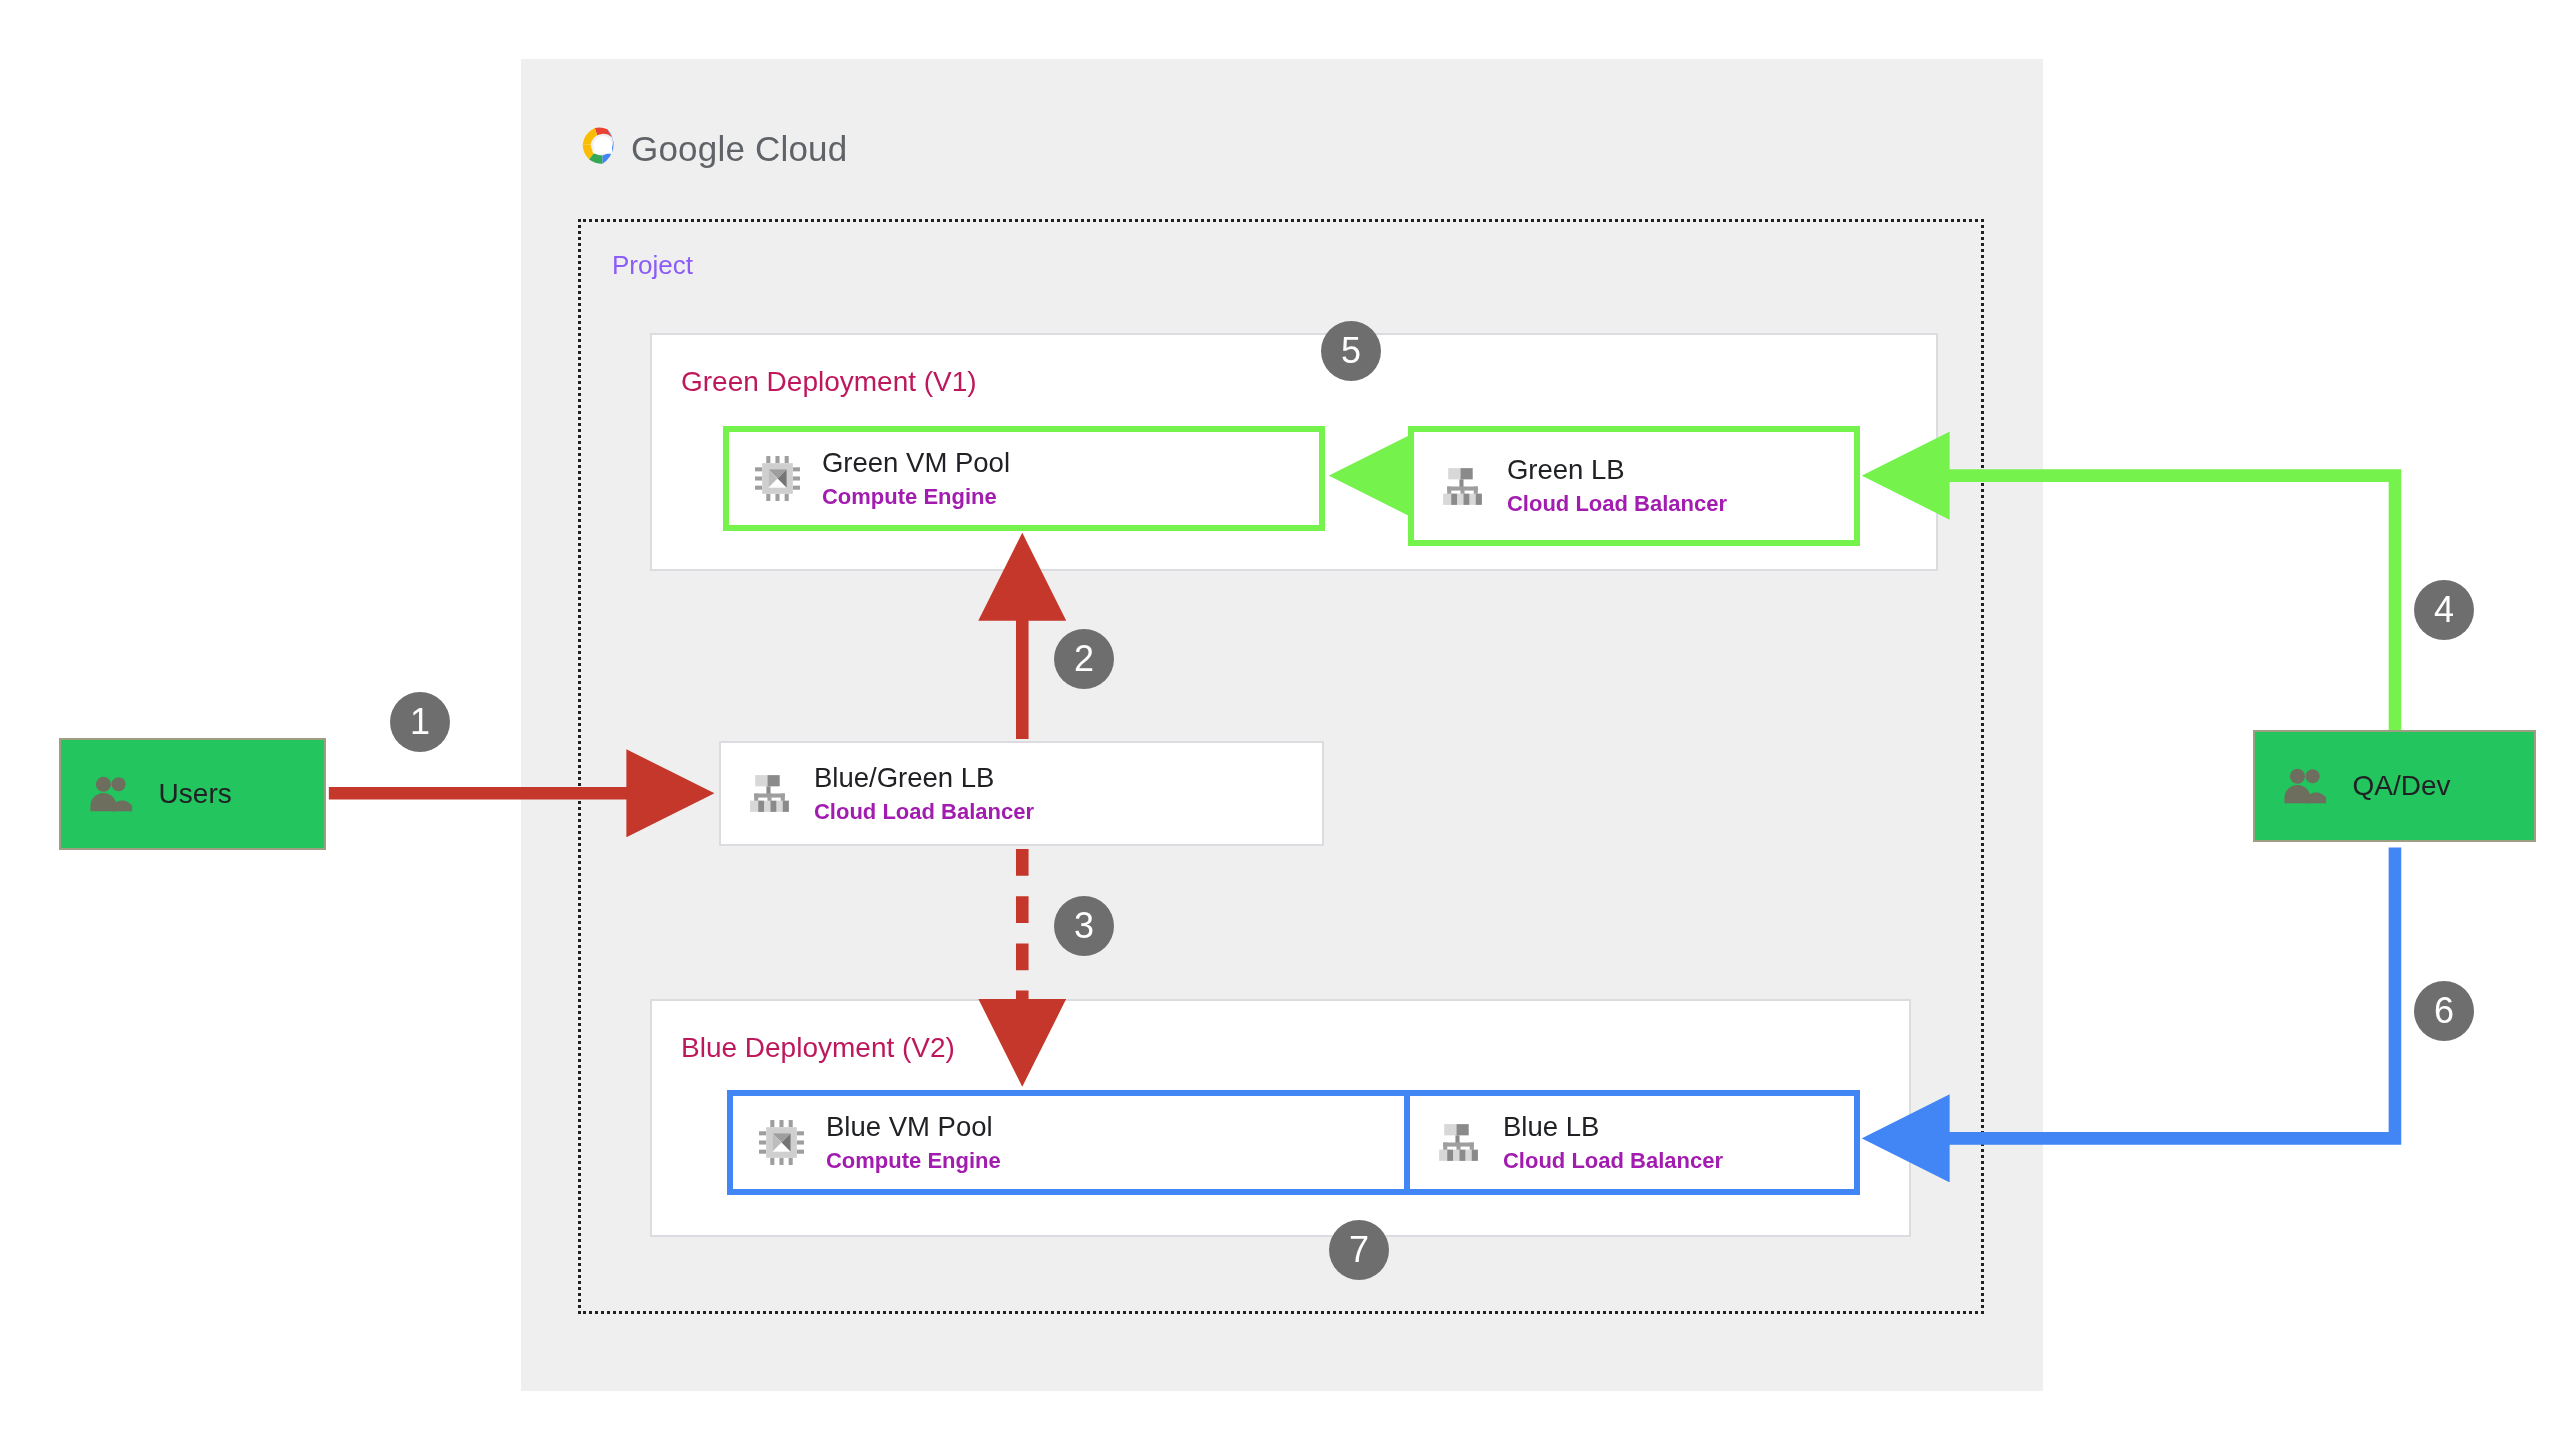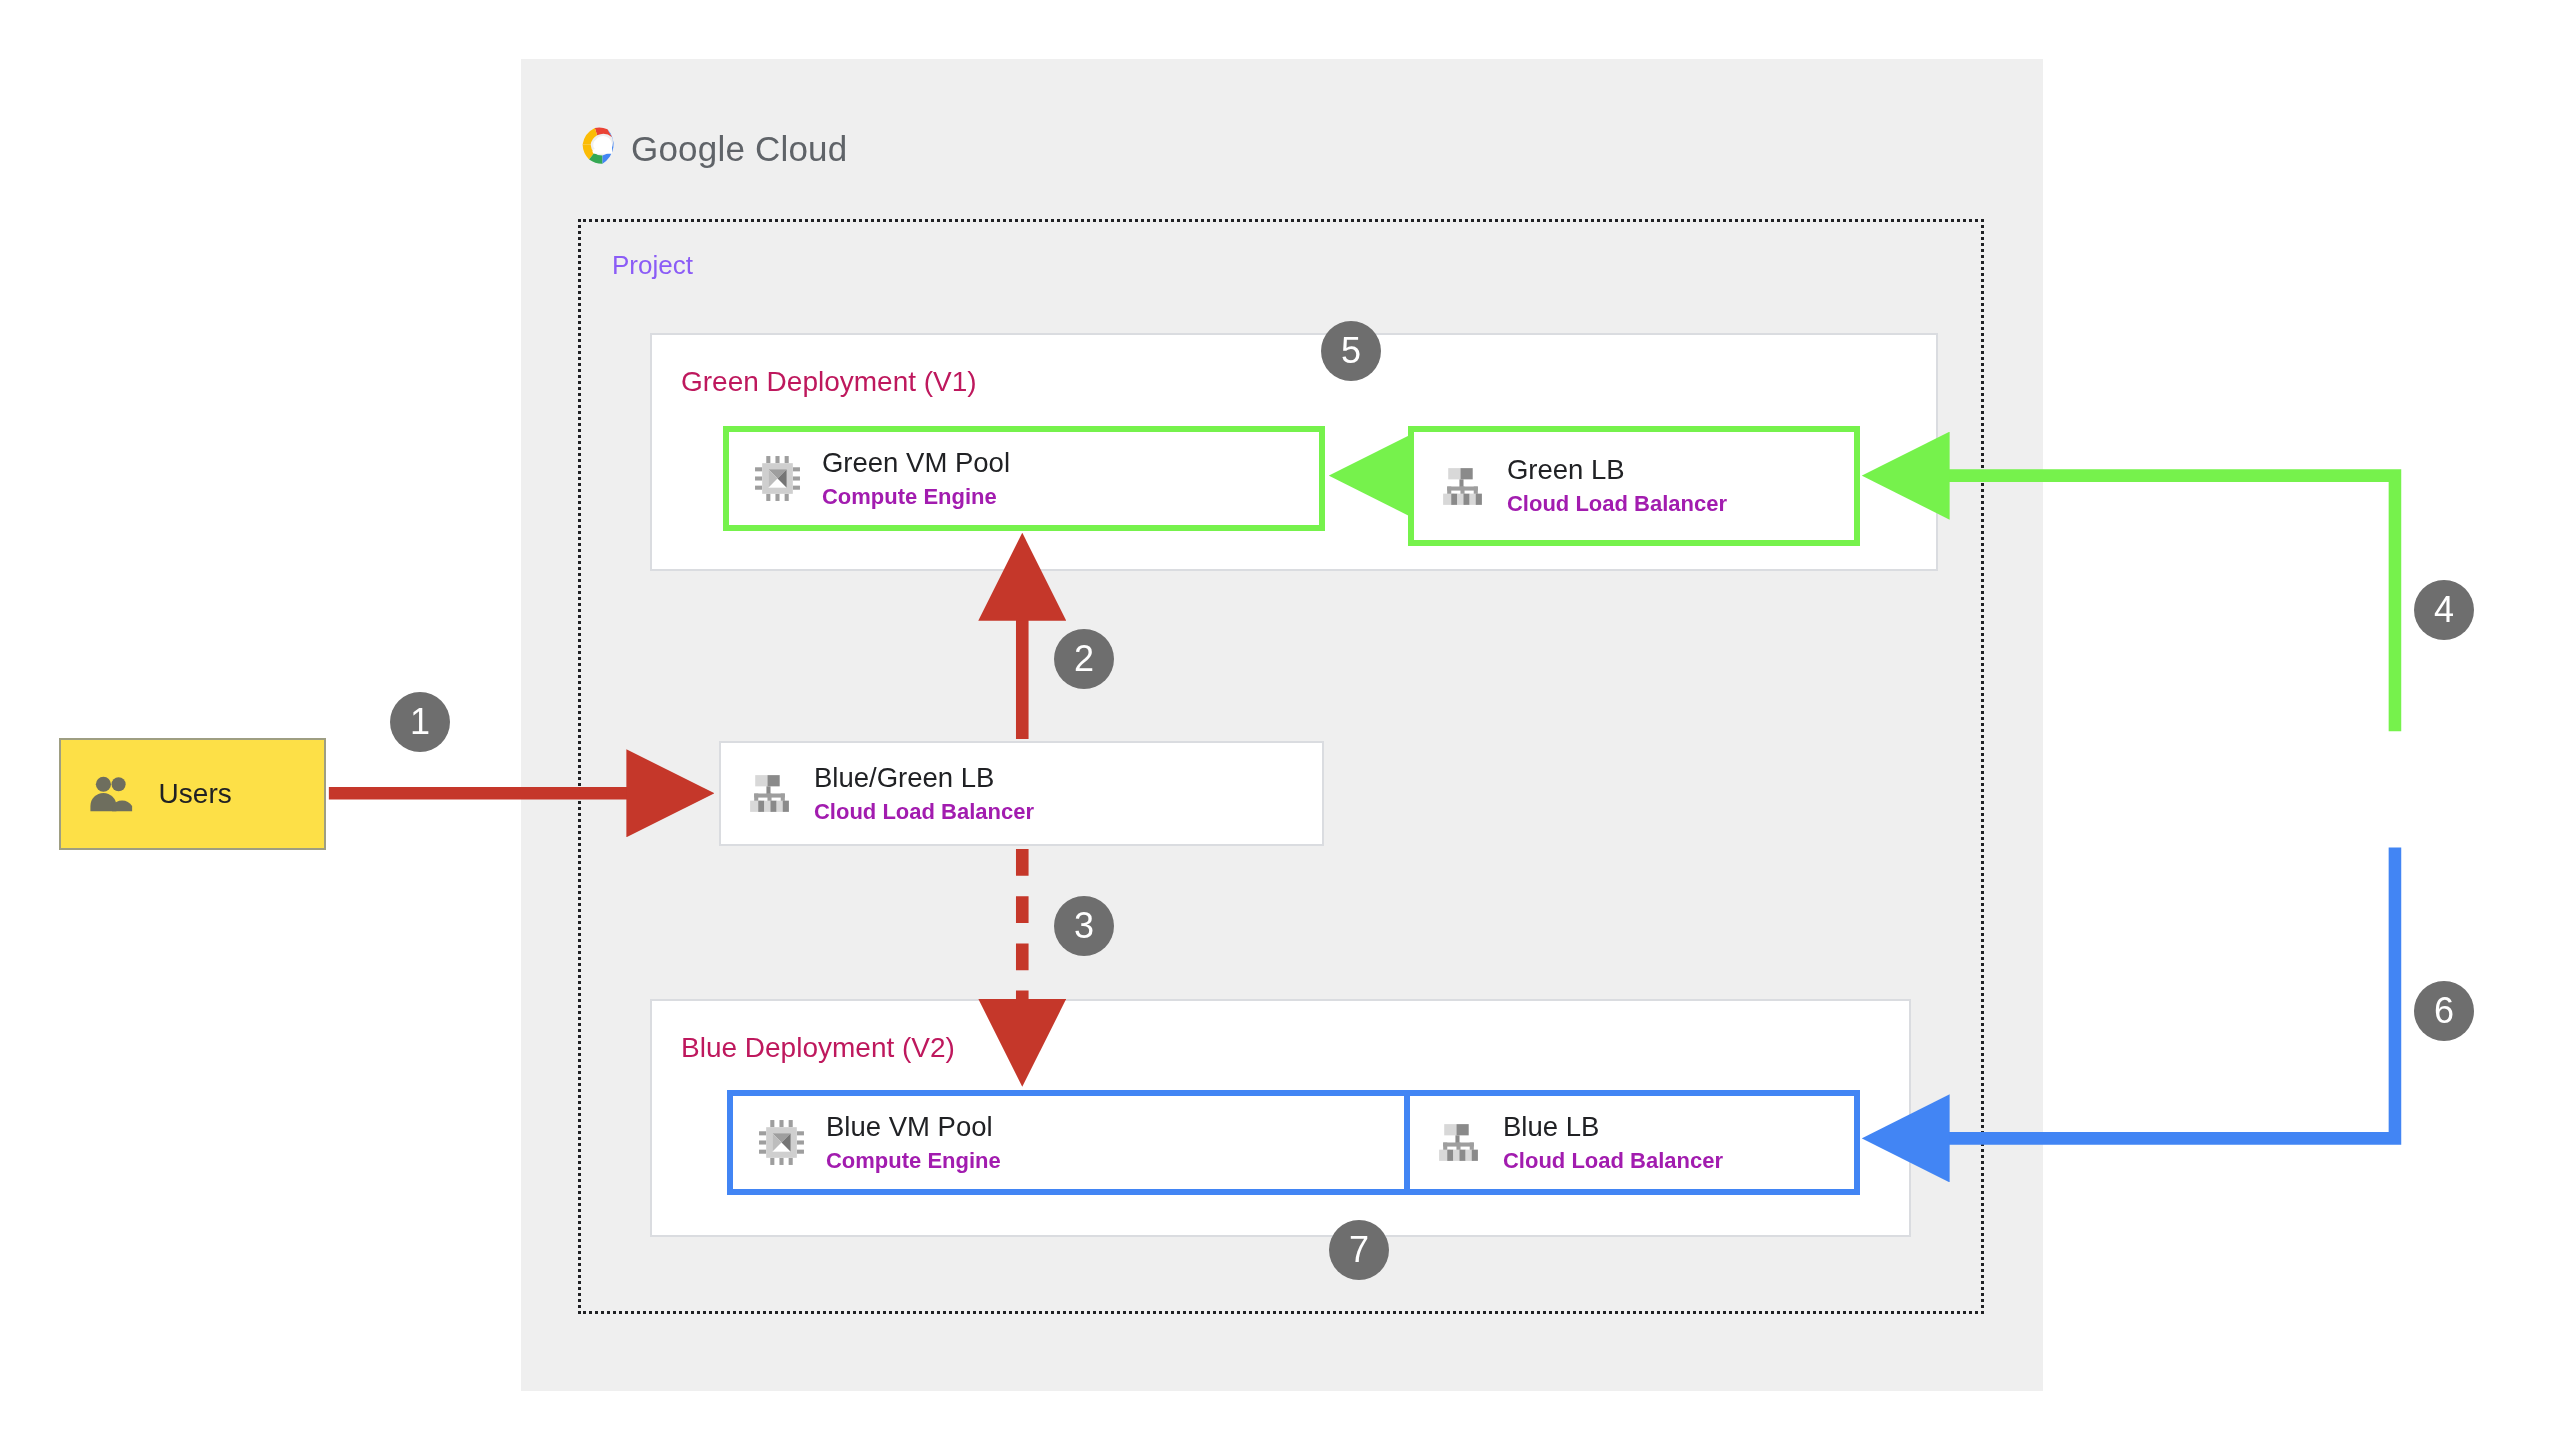--- a/index.html
+++ b/index.html
@@ -36,21 +36,21 @@
   .node-green{border:6.3px solid #76f24c;}
   .node-blue{border:6.3px solid #4285f4;}
 
   #n-green-vm{left:723px;top:426px;width:602px;height:105px;}
   #n-green-lb{left:1408px;top:426px;width:452px;height:120px;}
   #n-bg-lb{left:719px;top:741px;width:605px;height:105px;}
   #n-blue-vm{left:727px;top:1090px;width:690px;height:105px;}
   #n-blue-lb{left:1404px;top:1090px;width:456px;height:105px;}
 
   
-  .actor{position:absolute;background:#fde047;border:2.4px solid #9e9e82;box-sizing:border-box;
+  .actor{position:absolute;background:#22c55e;border:2.4px solid #9e9e82;box-sizing:border-box;
          display:flex;align-items:center;padding-left:23.6px;gap:22px;}
   .actor .atitle{font-size:28px;color:#202124;white-space:nowrap;}
   #a-users{left:59px;top:738px;width:267px;height:112px;}
   #a-qadev{left:2253px;top:730px;width:283px;height:112px;}
 
   
   .icon{flex:0 0 auto;display:block;}
 
   
   #wires{position:absolute;left:0;top:0;width:2576px;height:1434px;pointer-events:none;}
@@ -249,20 +249,29 @@
   <div class="actor" id="a-users">
     <svg class="icon" width="52" height="52" viewBox="0 0 48 48">
       <circle cx="17" cy="15" r="7" fill="#6e6e5e"></circle>
       <circle cx="31" cy="15" r="6.5" fill="#6e6e5e"></circle>
       <path d="M5 35 a12 12 0 0 1 24 0 v5 H5 Z" fill="#6e6e5e"></path>
       <path d="M25 35 a11 11 0 0 1 18.5 0 v5 H25 Z" fill="#6e6e5e"></path>
     </svg>
     <div class="atitle">Users</div>
   </div>
 
+  <div class="actor" id="a-qadev">
+    <svg class="icon" width="52" height="52" viewBox="0 0 48 48">
+      <circle cx="17" cy="15" r="7" fill="#6e6e5e"></circle>
+      <circle cx="31" cy="15" r="6.5" fill="#6e6e5e"></circle>
+      <path d="M5 35 a12 12 0 0 1 24 0 v5 H5 Z" fill="#6e6e5e"></path>
+      <path d="M25 35 a11 11 0 0 1 18.5 0 v5 H25 Z" fill="#6e6e5e"></path>
+    </svg>
+    <div class="atitle">QA/Dev</div>
+  </div>
 
   <div class="badge" id="b1">1</div>
   <div class="badge" id="b2">2</div>
   <div class="badge" id="b3">3</div>
   <div class="badge" id="b4">4</div>
   <div class="badge" id="b5">5</div>
   <div class="badge" id="b6">6</div>
   <div class="badge" id="b7">7</div>
 
 </div>

